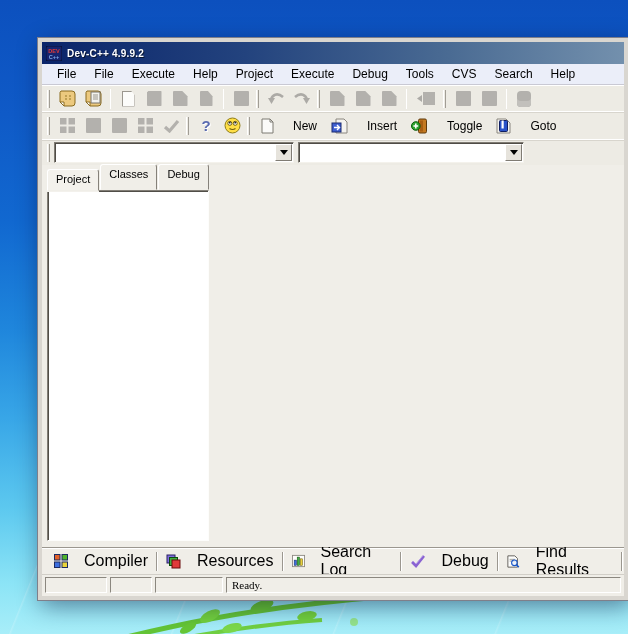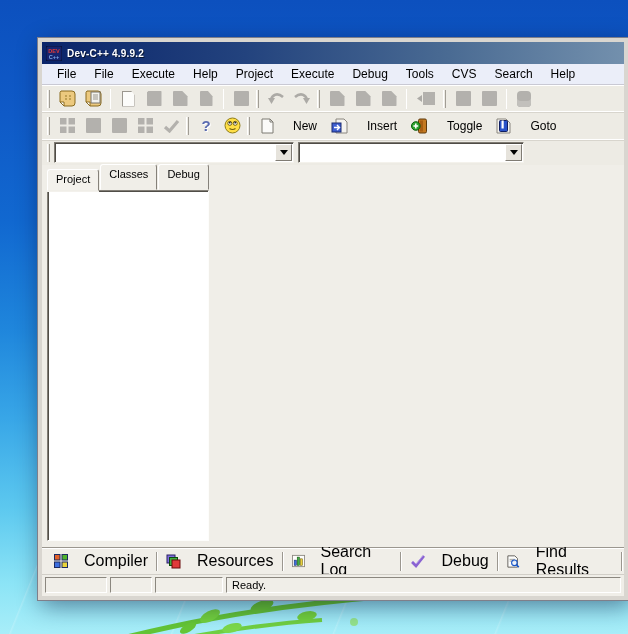--- a/index.html
+++ b/index.html
@@ -90,21 +90,21 @@
 
   
   .bottom-tabs { flex:0 0 27px; height:27px; display:flex; align-items:center;
     padding-left:5px; background:#f0eee8;
     border-top:1px solid #9b978f; box-shadow:inset 0 1px 0 #ffffff; }
   .btab { display:flex; align-items:center; gap:16px; padding:3px 7px; font-size:16px; color:#000; }
   .bsep { width:2px; height:19px; border-left:1px solid #9b978f; border-right:1px solid #fff; margin:0 1px; }
 
   
   .statusbar { flex:0 0 21px; height:36px; display:flex; gap:3px; padding:2px 3px 3px;
-    background:#f0eee8; border-top:1px solid #d2cfc8; }
+    background:#f0eee8; border-top:1px solid #d2cfc8;font-family:Liberation Serif, serif; }
   .spanel { border:1px solid; border-color:#8b877f #fff #fff #8b877f;
     font-size:11px; color:#000; padding:1px 5px; white-space:nowrap; overflow:hidden; }
   .sp1 { width:62px; } .sp2 { width:42px; } .sp3 { width:68px; } .sp4 { flex:1; }
 
   .qmark { font-size:15px; font-weight:bold; color:#5a6bb0; text-shadow:1px 1px 0 #fff; }
 </style>
 </head>
 <body>
 
 <div class="desktop">

